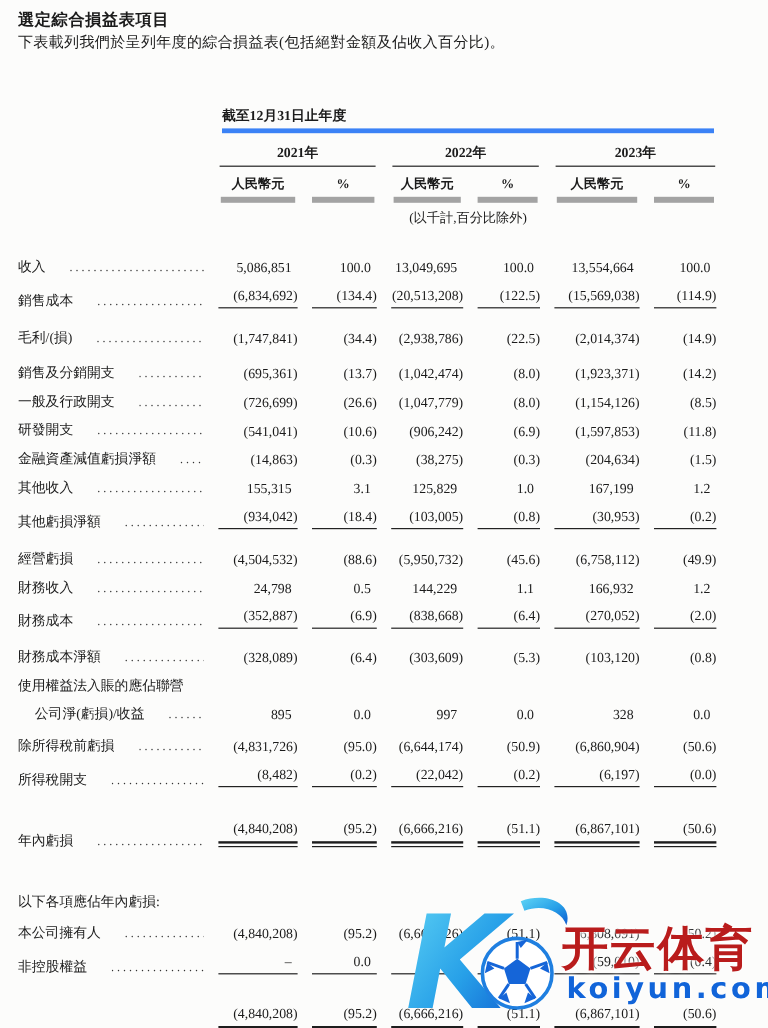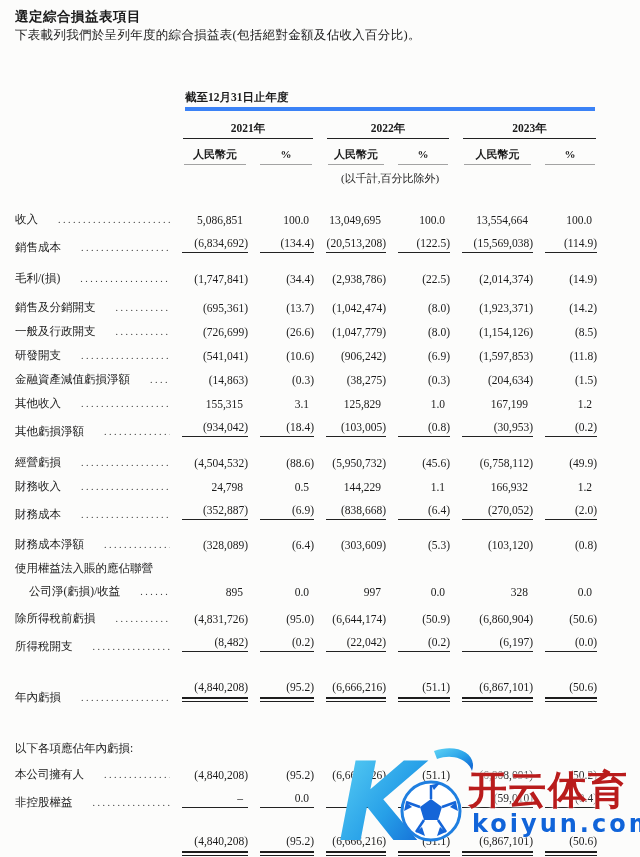--- a/index.html
+++ b/index.html
@@ -33,21 +33,21 @@
     font-weight:bold;text-align:left;border-bottom:4px solid #3b82f6;
     margin-left:15px;margin-right:2px;padding-bottom:3px;font-size:11.5px;
   }
   thead tr.yrs th{padding-top:10px;}
   thead .ygrp{
     font-weight:bold;text-align:center;border-bottom:1px solid #222;
     margin-left:13px;margin-right:1px;padding-bottom:3px;font-size:11.5px;
   }
   thead tr.subs th{padding-top:8px;}
   thead .sub{
-    font-weight:bold;text-align:center;border-bottom:1px solid #a3a3a3;
+    font-weight:bold;text-align:center;border-bottom:5px solid #a3a3a3;
     padding-bottom:3px;font-size:11px;
   }
   thead .subv{margin-left:14px;margin-right:2px;}
   thead .subp{margin-left:12px;margin-right:2px;}
   thead .note{
     text-align:center;font-size:11px;padding-top:6px;padding-bottom:2px;
     margin-left:15px;margin-right:2px;
   }
   tbody td{padding-top:5px;padding-bottom:4px;}
   tbody td.num{text-align:right;}

